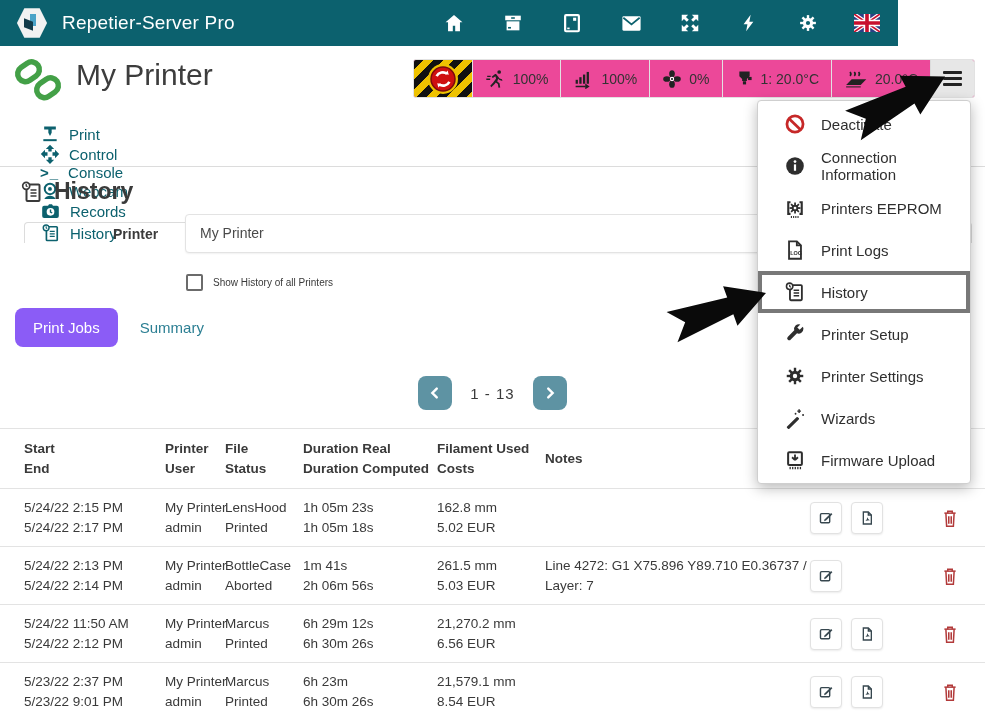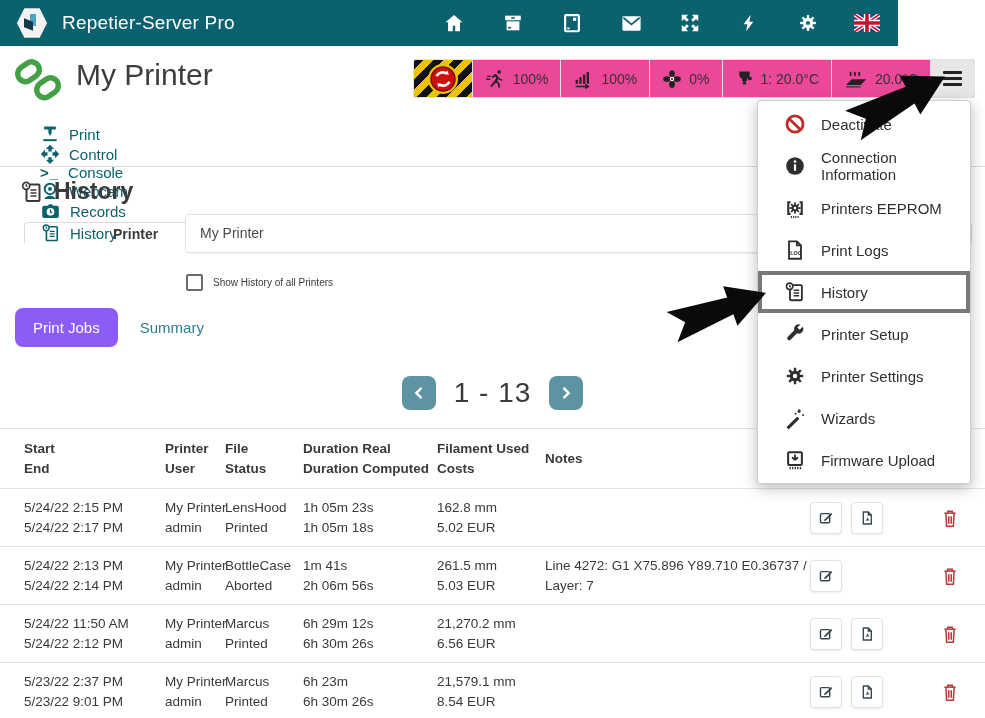--- a/index.html
+++ b/index.html
@@ -61,21 +61,21 @@
 
   .view-btns { position:absolute; left:15px; top:308px; display:flex; align-items:center; gap:16px; }
   .btn-primary { background:#8b5cf6; color:#fff; font-size:15px; font-weight:500;
     padding:11px 18px; border-radius:8px; border:none; cursor:pointer; }
   .btn-text { color:#2c7f93; font-size:15px; background:none; border:none; cursor:pointer; padding:11px 6px; }
 
   .pagination { position:absolute; left:0; top:376px; width:985px; display:flex;
     justify-content:center; align-items:center; gap:18px; }
   .page-btn { width:34px; height:34px; border-radius:8px; background:#5e93a3; border:none;
     display:flex; align-items:center; justify-content:center; cursor:pointer; }
-  .page-label { font-size:28px; color:#3a3a3a; font-weight:500; letter-spacing:1px; }
+  .page-label { font-size:15px; color:#3a3a3a; font-weight:500; letter-spacing:1px; }
 
   
   .jobs-table { position:absolute; left:0; top:428px; width:985px; }
   .grid-row { display:grid; grid-template-columns:141px 60px 78px 134px 108px 265px 1fr;
     padding:9px 24px; border-bottom:1px solid #e3e3e3; font-size:13.5px; line-height:19.5px; color:#3a3a3a; }
   .thead { border-top:1px solid #e3e3e3; font-weight:bold; padding:10px 24px; }
   .thead .single { align-self:center; }
   .cell div { white-space:nowrap; }
   .cell.wrap div { white-space:normal; }
   .actions { display:flex; align-items:center; gap:9px; }

